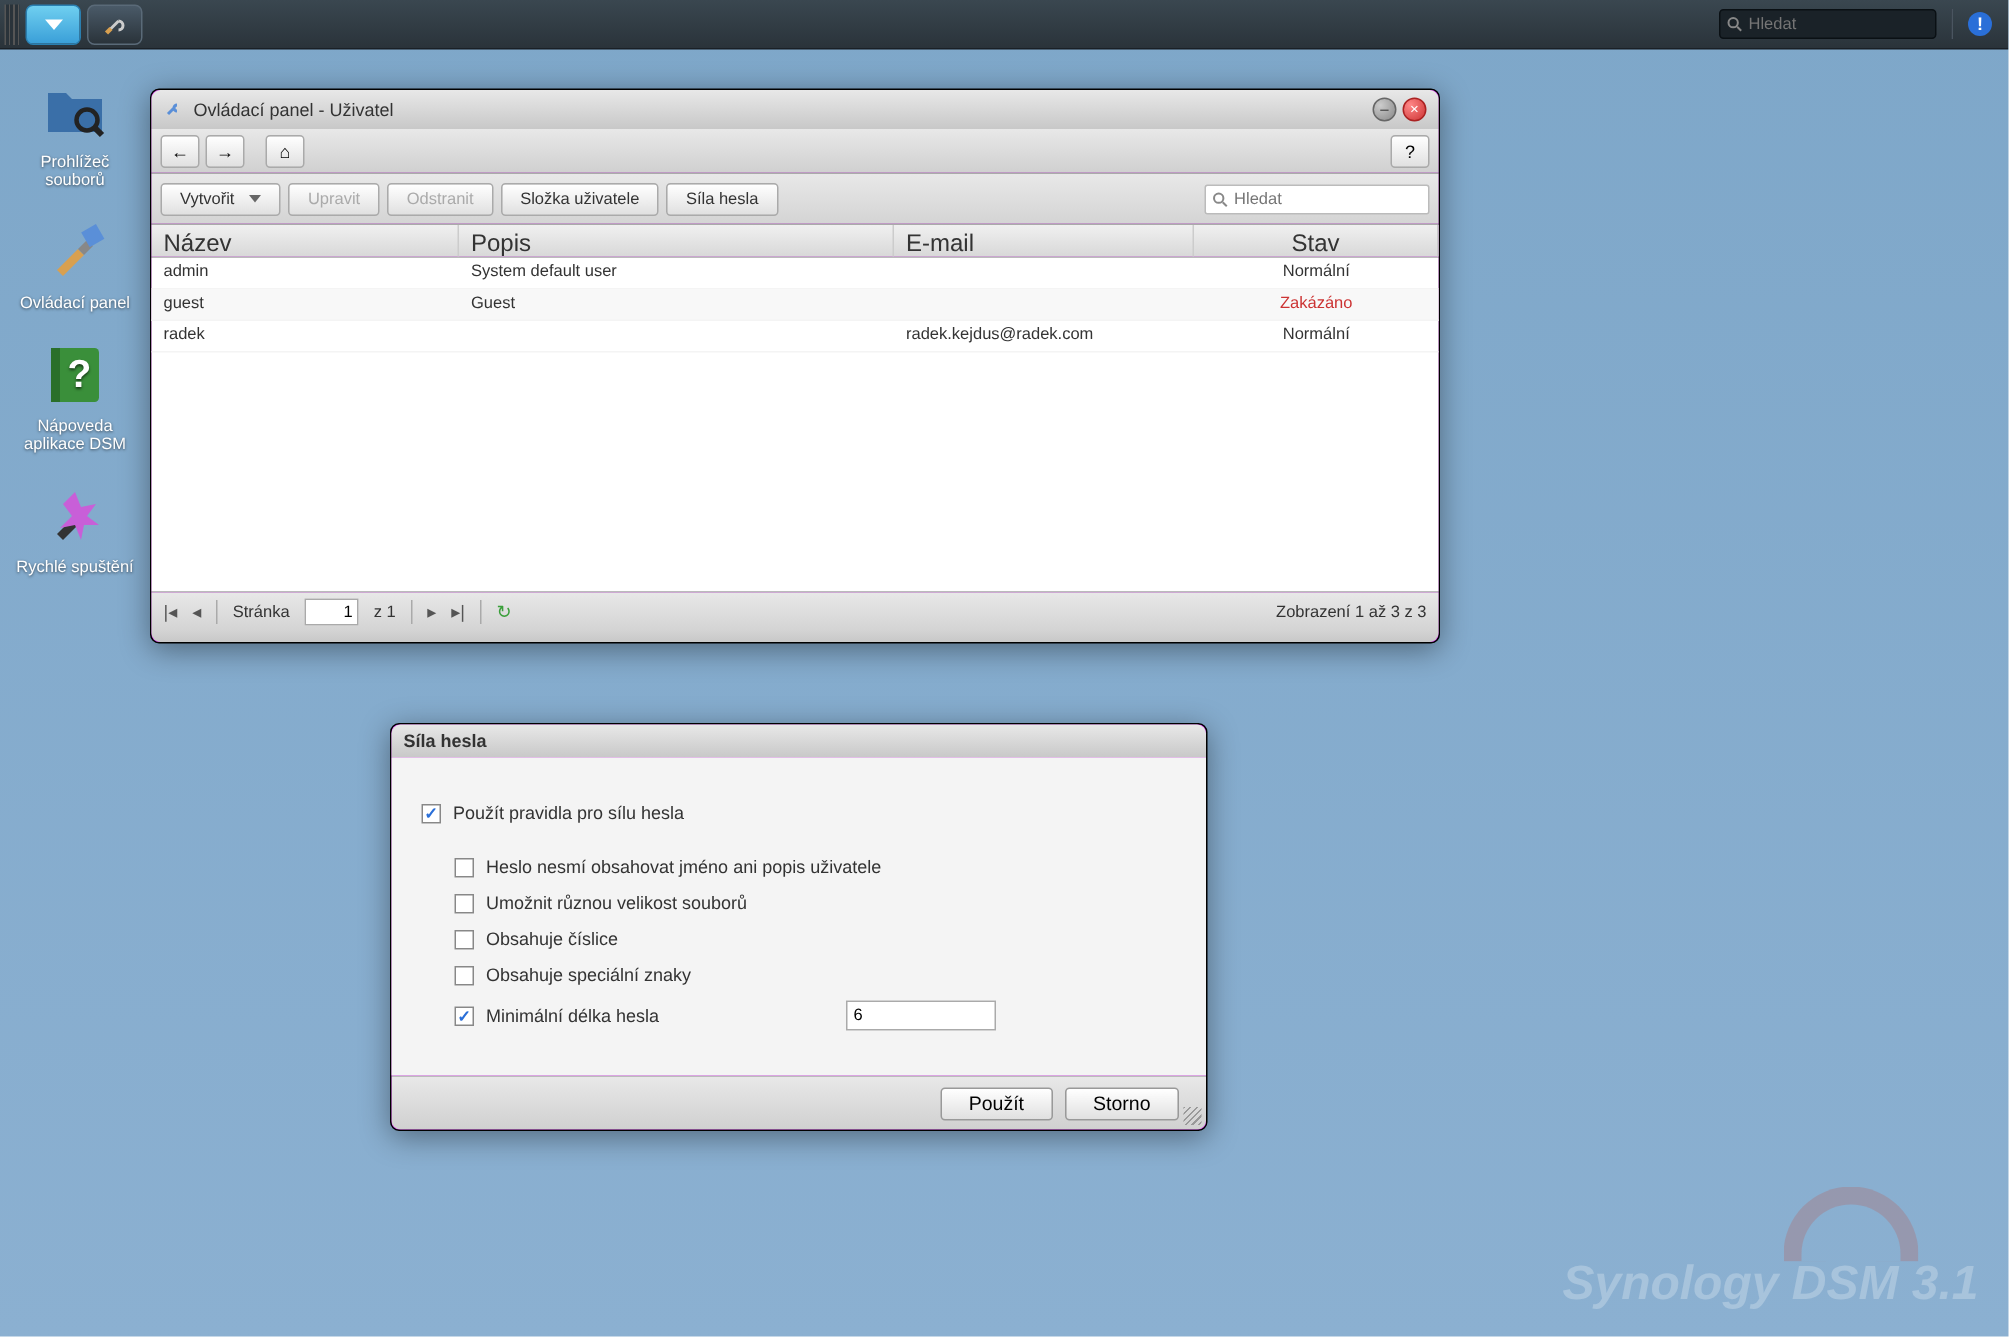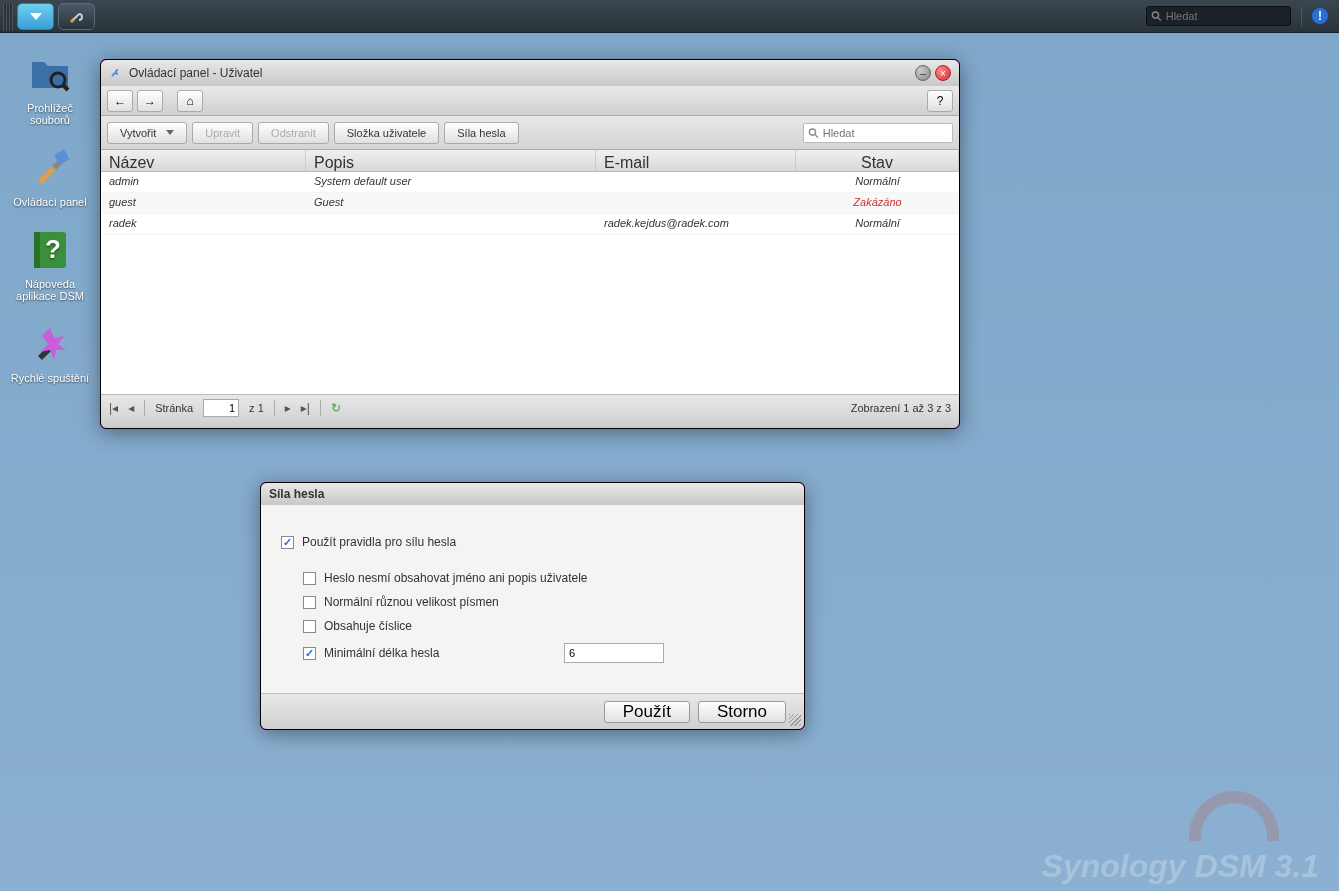--- a/index.html
+++ b/index.html
@@ -63,42 +63,42 @@
 .tbar-btn.disabled { color:#aaa; cursor:default;}
 .tbar-btn.dropdown::after { content:""; margin-left:10px; border-left:4px solid transparent; border-right:4px solid transparent; border-top:5px solid #666;}
 .tbar-search { margin-left:auto; width:150px; height:20px; background:#fff; border:1px solid #bbb; border-radius:2px; display:flex;align-items:center; padding:0 4px;}
 .tbar-search input { border:none; outline:none; font-size:11px; width:100%; margin-left:4px; color:#888;}
 
 .table-header { height: 22px; background: linear-gradient(to bottom,#f0f0f0,#d8d8d8); border-bottom:1px solid #bbb; display:flex; font-size:16px; color:#333;}
 .th { padding: 4px 8px; border-right:1px solid #ccc;}
 .table-body { background:#fff; height:222px;}
 .tr { display:flex; height:21px; font-size:11px; color:#333; border-bottom:1px solid #f4f4f4;}
 .tr:nth-child(even){ background:#f8f8f8;}
-.td { padding: 3px 8px; font-style: italic;}
+.td { padding: 3px 8px;}
 .status-normal { color:#333;}
 .status-disabled { color:#c33;}
 .col-name{width:205px} .col-desc{width:290px} .col-email{width:200px} .col-status{flex:1; text-align:center;}
 
 .pager { height: 26px; background: linear-gradient(to bottom,#e8e8e8,#d4d4d4); border-top:1px solid #bbb; display:flex;align-items:center; padding:0 8px; font-size:11px; color:#333; gap:10px;}
 .pager-btn { cursor:pointer; color:#555; font-size:12px;}
 .pager-input { width:36px; height:18px; border:1px solid #aaa; text-align:right; padding:0 3px; font-size:11px;}
 .pager-info { margin-left:auto;}
 .pager-divider { width:1px; height:16px; background:#aaa;}
 
 .dialog-body { background:#f4f4f4; padding: 30px 20px 20px;}
 .chk-row { display:flex; align-items:center; font-size:12px; color:#333; margin-bottom:10px;}
 .chk-row.indent { margin-left:22px;}
 .chk { width:13px; height:13px; border:1px solid #888; background:#fff; margin-right:8px; display:flex;align-items:center;justify-content:center; cursor:pointer;}
 .chk.checked::after { content:"✓"; color:#2a6fd8; font-size:11px; font-weight:bold;}
 .num-input { width:100px; height:20px; border:1px solid #aaa; padding:0 4px; font-size:11px; margin-left:auto; margin-right:120px;}
 .dialog-footer { height:36px; background: linear-gradient(to bottom,#e8e8e8,#d0d0d0); border-top:1px solid #bbb; display:flex;align-items:center;justify-content:flex-end; padding:0 18px; gap:8px; border-radius:0 0 6px 6px;}
-.dlg-btn { height:22px; padding:0 18px; background: linear-gradient(to bottom,#fff,#e0e0e0); border:1px solid #999; border-radius:3px; font-size:17px; cursor:pointer;}
+.dlg-btn { height:22px; padding:0 18px; background: linear-gradient(to bottom,#fff,#e0e0e0); border:1px solid #999; border-radius:3px; font-size:13px; cursor:pointer;}
 .resize-grip { position:absolute; right:3px; bottom:3px; width:12px; height:12px; background: repeating-linear-gradient(135deg,#999 0,#999 1px,transparent 1px,transparent 3px);}
 
-.watermark { position:absolute; right:20px; bottom:6px; font-size:32px; color: rgba(255,255,255,0.25); font-weight:bold; font-style:italic;}
+.watermark { position:absolute; right:20px; bottom:17px; font-size:32px; color: rgba(255,255,255,0.25); font-weight:bold; font-style:italic;}
 .watermark-gauge { position:absolute; right:60px; bottom:50px; width:90px; height:50px; border: 12px solid rgba(200,60,40,0.2); border-bottom:none; border-radius: 90px 90px 0 0;}
 </style>
 </head>
 <body>
 
 <div class="taskbar">
   <div class="tb-handle"></div>
   <div class="tb-btn active">
     <svg viewBox="0 0 18 18">
         <polygon points="3,6 15,6 9,13" fill="#fff"></polygon>
@@ -249,25 +249,29 @@
       <span class="chk checked"></span>
       <span>Použít pravidla pro sílu hesla</span>
     </div>
     <div style="height:12px"></div>
     <div class="chk-row indent">
       <span class="chk"></span>
       <span>Heslo nesmí obsahovat jméno ani popis uživatele</span>
     </div>
     <div class="chk-row indent">
       <span class="chk"></span>
-      <span>Normální různou velikost písmen</span>
+      <span>Umožnit různou velikost souborů</span>
     </div>
     <div class="chk-row indent">
       <span class="chk"></span>
       <span>Obsahuje číslice</span>
+    </div>
+    <div class="chk-row indent">
+      <span class="chk"></span>
+      <span>Obsahuje speciální znaky</span>
     </div>
     <div class="chk-row indent">
       <span class="chk checked"></span>
       <span>Minimální délka hesla</span>
       <input class="num-input" value="6" style="">
     </div>
   </div>
   <div class="dialog-footer">
     <button class="dlg-btn">Použít</button>
     <button class="dlg-btn">Storno</button>

